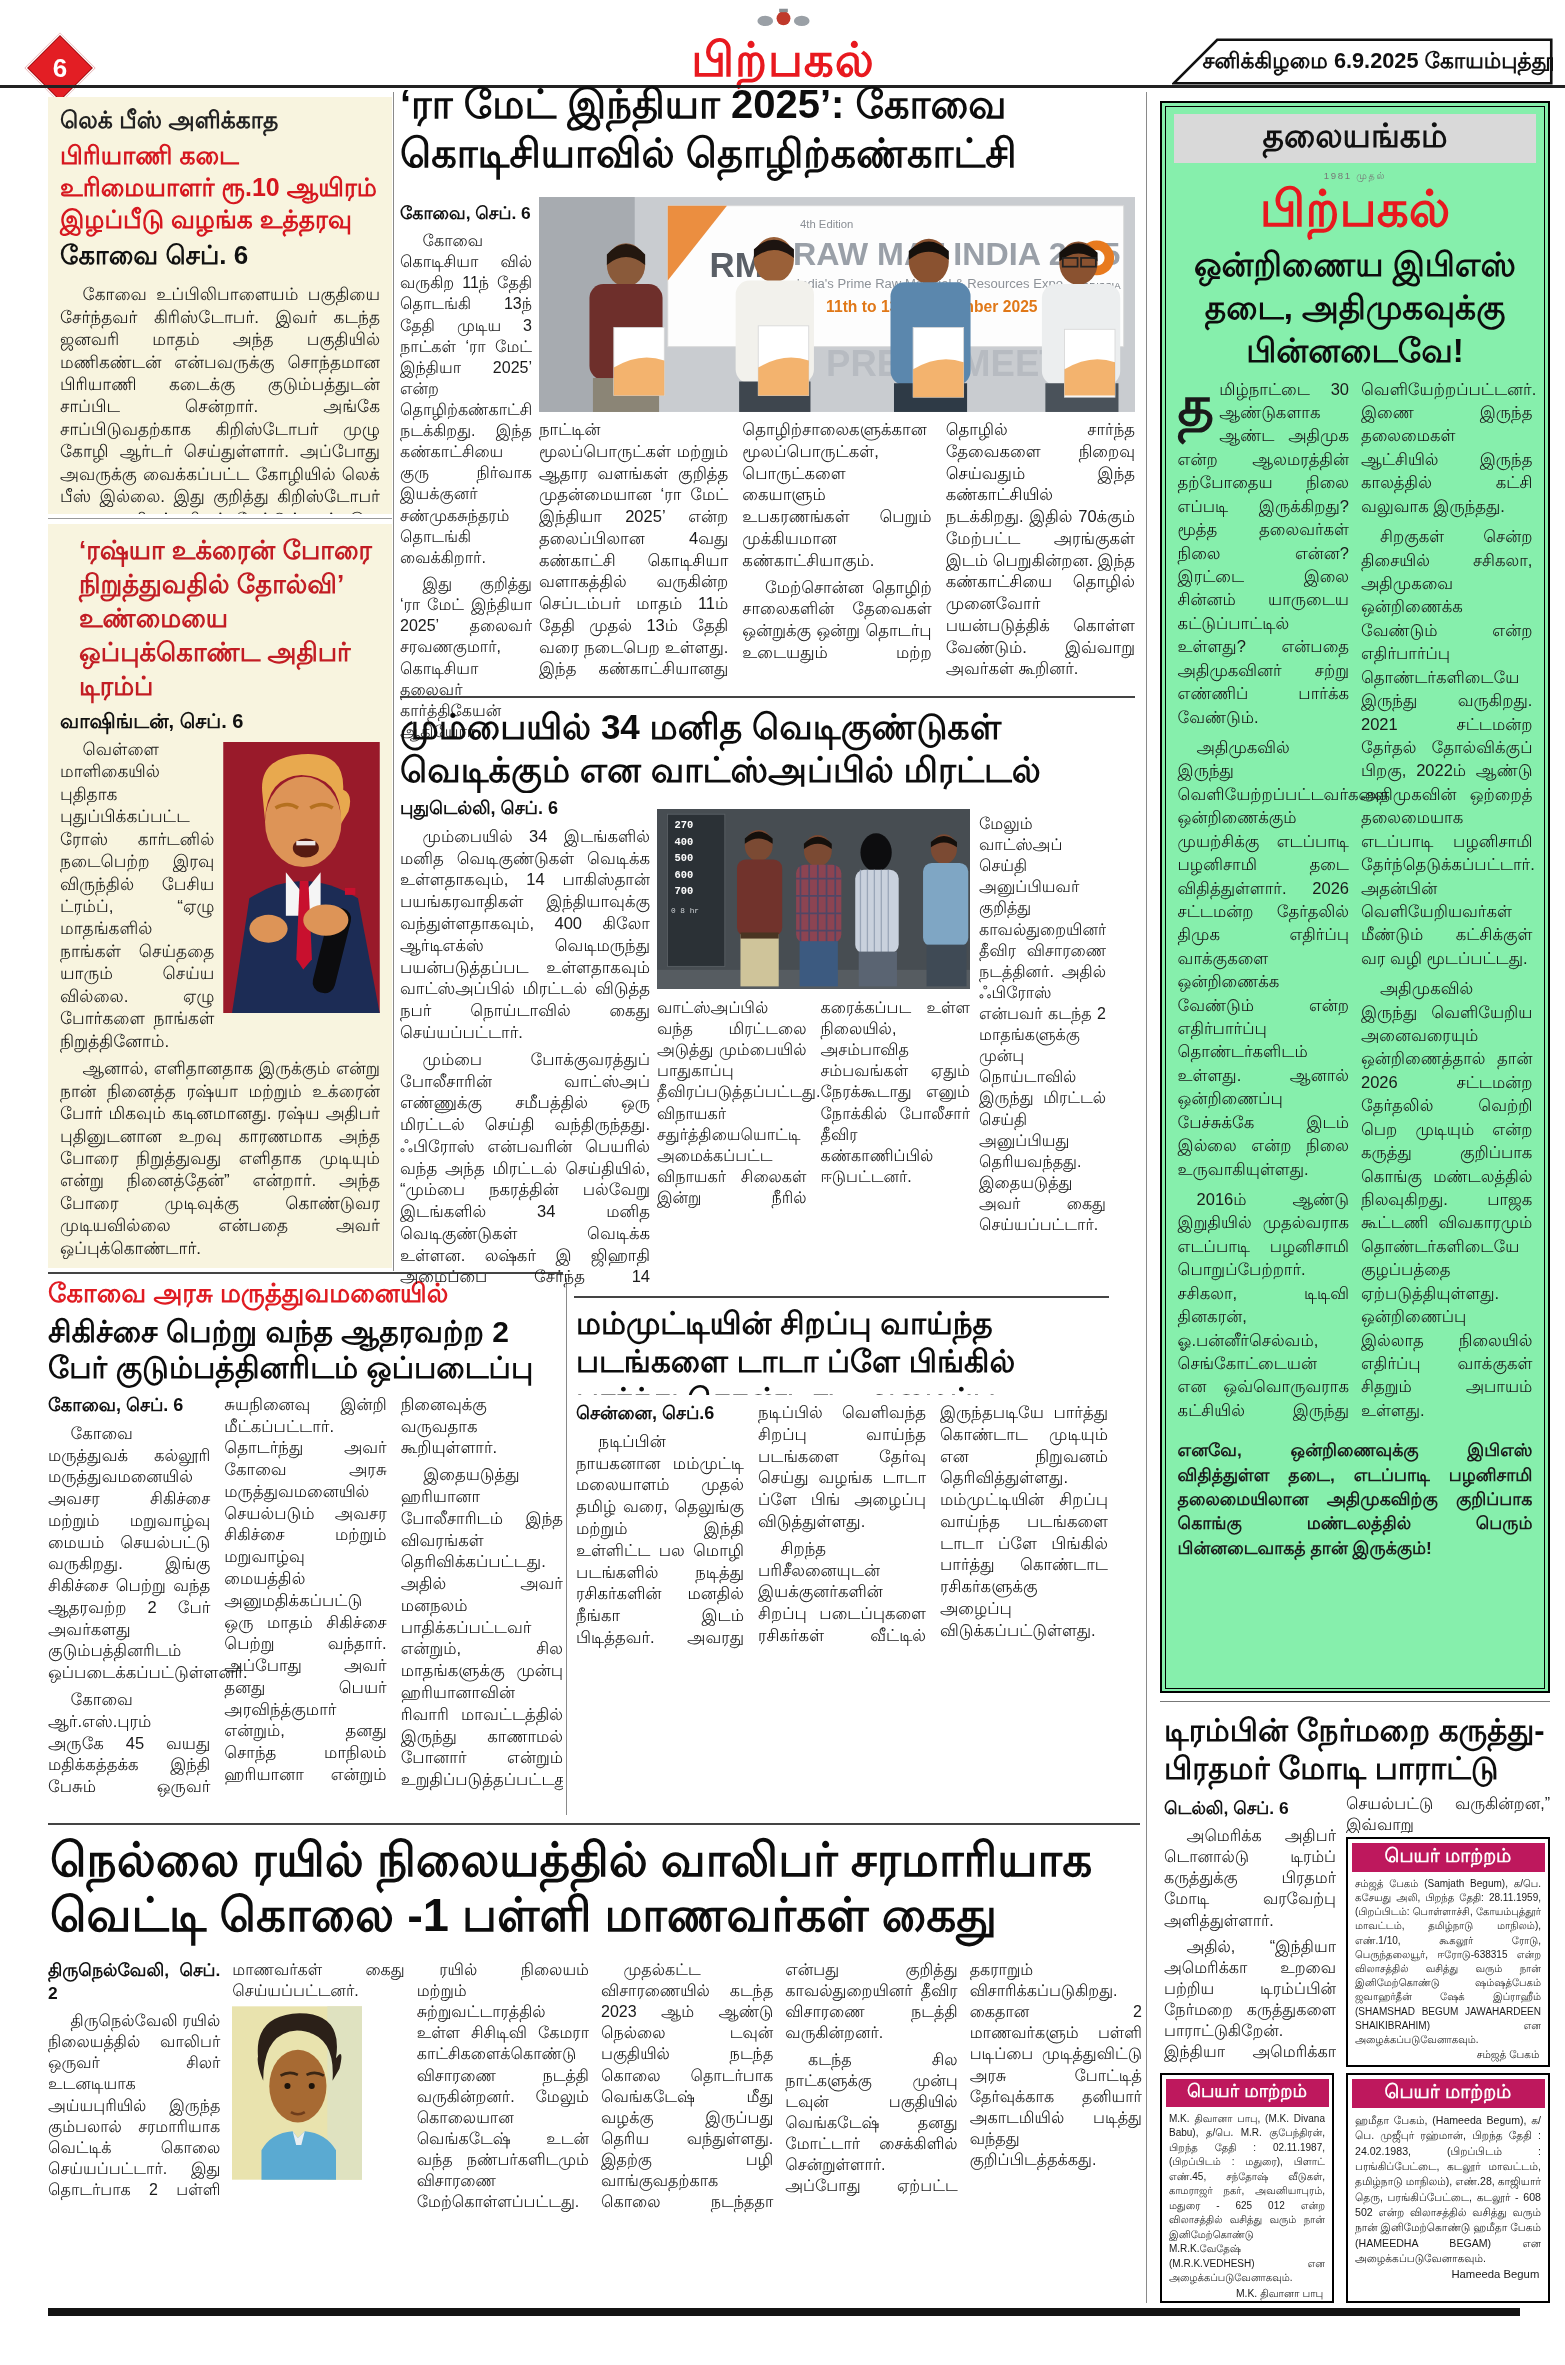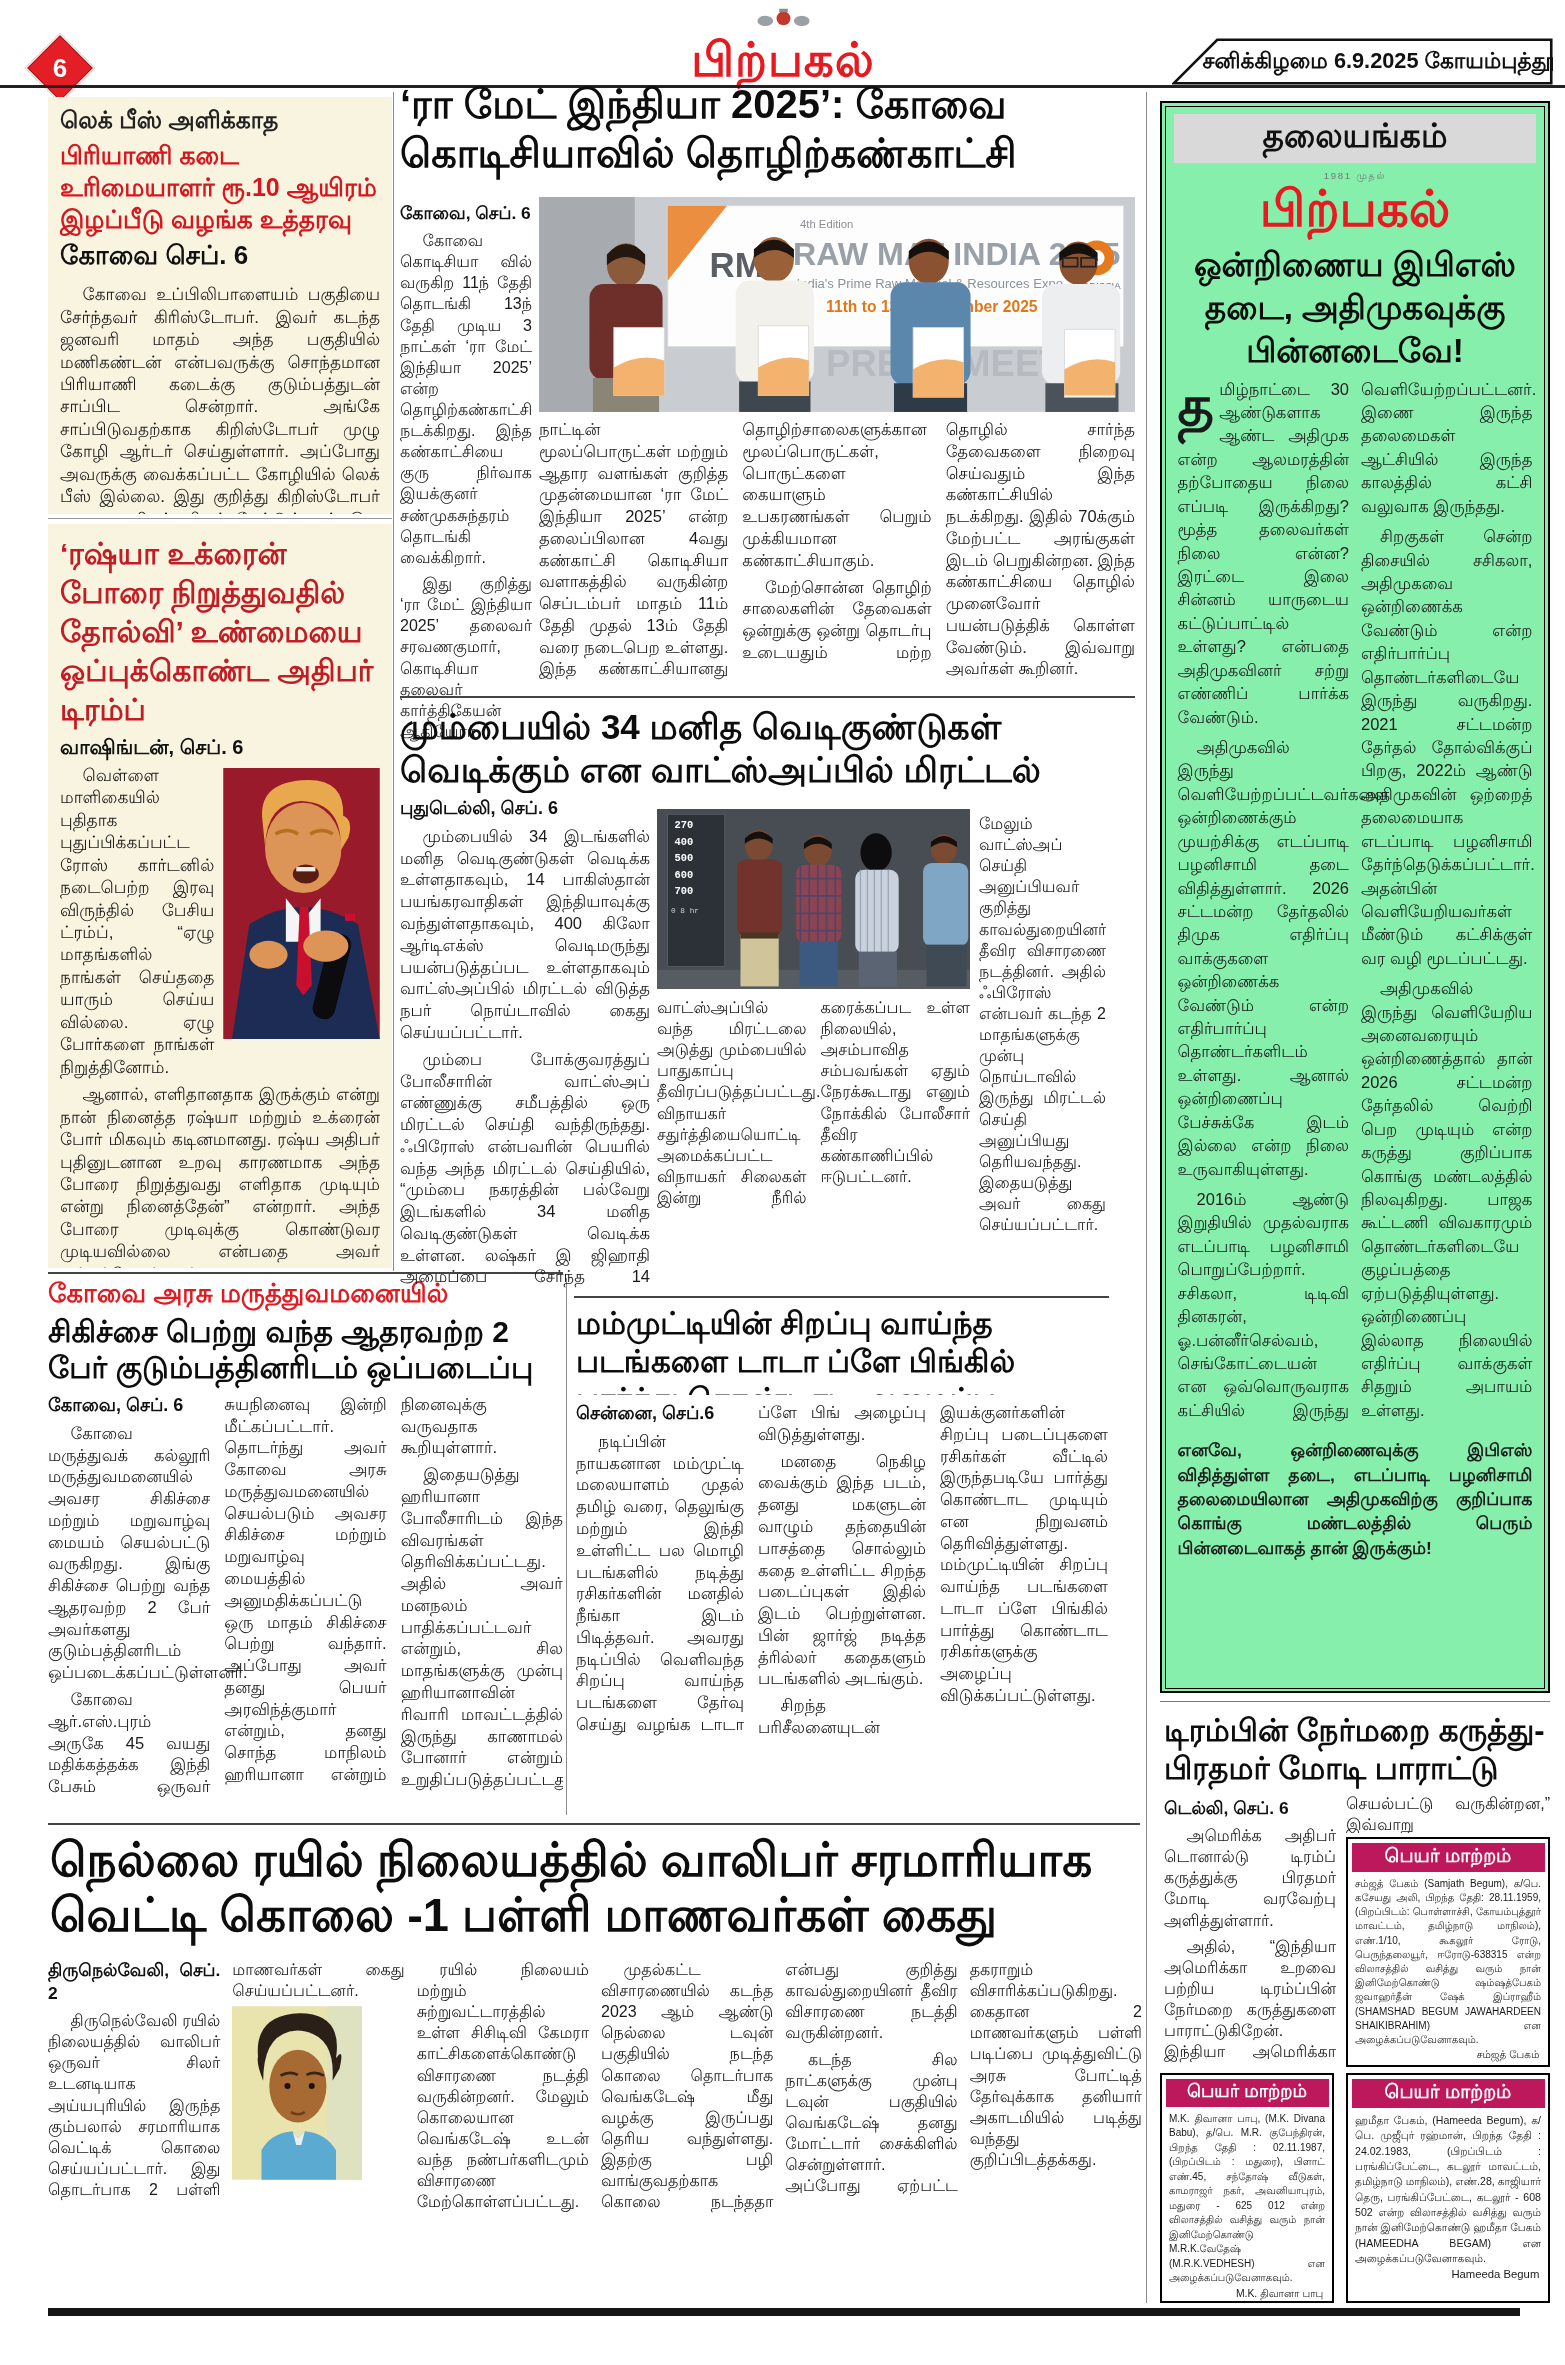--- a/index.html
+++ b/index.html
@@ -79,21 +79,21 @@
     <div class="dateline" style="font-size:26px;margin-bottom:10px;">கோவை செப். 6</div>
     <div class="bodytext" style="font-size:17px;">
       <p>கோவை உப்பிலிபாளையம் பகுதியை சேர்ந்தவர் கிரிஸ்டோபர். இவர் கடந்த ஜனவரி மாதம் அந்த பகுதியில் மணிகண்டன் என்பவருக்கு சொந்தமான பிரியாணி கடைக்கு குடும்பத்துடன் சாப்பிட சென்றார். அங்கே சாப்பிடுவதற்காக கிறிஸ்டோபர் முழு கோழி ஆர்டர் செய்துள்ளார். அப்போது அவருக்கு வைக்கப்பட்ட கோழியில் லெக் பீஸ் இல்லை. இது குறித்து கிறிஸ்டோபர் கடை ஊழியர்களிடம் கேட்டுள்ளார். இது தொடர்பாக கடை ஊழியர்களுக்கும், அவருக்கும் இடையே தகராறு ஏற்பட்டுள்ளது.</p>
 
     </div>
   </div>
 
   <div class="rule-h" style="left:48px;top:518px;width:344px;height:0.9px;background:#999;"></div>
 
   <div class="abs cream clip" style="left:48px;top:524px;width:344px;height:744px;padding:10.4px 12px;box-sizing:border-box;">
-    <div class="headline-dkred" style="font-size:30px;margin-bottom:7px;">‘ரஷ்யா உக்ரைன் போரை நிறுத்துவதில் தோல்வி’ உண்மையை ஒப்புக்கொண்ட அதிபர் டிரம்ப்</div>
+    <div class="headline-dkred" style="font-size:26px;margin-bottom:7px;margin-left:19px;">‘ரஷ்யா உக்ரைன் போரை நிறுத்துவதில் தோல்வி’ உண்மையை ஒப்புக்கொண்ட அதிபர் டிரம்ப்</div>
     <div class="dateline" style="font-size:20px;margin-bottom:3.5px;">வாஷிங்டன், செப். 6</div>
     <div class="bodytext" style="font-size:17px;">
       <svg class="photo" style="float:right;margin:3.5px 0 5.2px 8.7px;" width="157" height="271" viewBox="0 0 180 312">
         <rect width="180" height="312" fill="#8e1726"></rect>
         <rect width="180" height="312" fill="#b01f33" opacity="0.35"></rect>
         <path d="M45 60 Q40 18 90 14 Q140 10 138 55 Q150 60 144 80 L135 95 Q138 40 90 38 Q50 40 48 90 Z" fill="#e8a94e"></path>
         <ellipse cx="92" cy="92" rx="44" ry="52" fill="#dd9457"></ellipse>
         <path d="M60 76 q14 -8 26 0" stroke="#b5701f" stroke-width="4" fill="none"></path>
         <path d="M100 76 q14 -8 26 0" stroke="#b5701f" stroke-width="4" fill="none"></path>
         <ellipse cx="95" cy="122" rx="15" ry="11" fill="#571c12"></ellipse>
@@ -238,21 +238,20 @@
   </div>
   <div class="abs clip bodytext" style="left:979px;top:813px;width:127px;height:475px;font-size:16px;">
     <p class="nofirst">மேலும் வாட்ஸ்அப் செய்தி அனுப்பியவர் குறித்து காவல்துறையினர் தீவிர விசாரணை நடத்தினர். அதில் ஃபிரோஸ் என்பவர் கடந்த 2 மாதங்களுக்கு முன்பு நொய்டாவில் இருந்து மிரட்டல் செய்தி அனுப்பியது தெரியவந்தது. இதையடுத்து அவர் கைது செய்யப்பட்டார்.</p>
   </div>
 
   <div class="rule-h" style="left:574px;top:1296px;width:535px;height:1.7px;background:#444;"></div>
   <div class="abs headline-blk clip" style="left:576px;top:1305px;width:532px;height:90px;font-size:31px;">மம்முட்டியின் சிறப்பு வாய்ந்த படங்களை டாடா ப்ளே பிங்கில் பார்த்து கொண்டாட அழைப்பு</div>
   <div class="abs clip bodytext cols" style="left:576px;top:1402px;width:532px;height:412px;font-size:16.5px;column-count:3;">
     <p class="nofirst dateline" style="font-size:18px;">சென்னை, செப்.6</p>
     <p>நடிப்பின் நாயகனான மம்முட்டி மலையாளம் முதல் தமிழ் வரை, தெலுங்கு மற்றும் இந்தி உள்ளிட்ட பல மொழி படங்களில் நடித்து ரசிகர்களின் மனதில் நீங்கா இடம் பிடித்தவர். அவரது நடிப்பில் வெளிவந்த சிறப்பு வாய்ந்த படங்களை தேர்வு செய்து வழங்க டாடா ப்ளே பிங் அழைப்பு விடுத்துள்ளது.</p>
-    <p>மனதை நெகிழ வைக்கும் இந்த படம், தனது மகளுடன் வாழும் தந்தையின் பாசத்தை சொல்லும் கதை உள்ளிட்ட சிறந்த படைப்புகள் இதில் இடம் பெற்றுள்ளன. பின் ஜார்ஜ் நடித்த த்ரில்லர் கதைகளும் படங்களில் அடங்கும்.</p>
     <p>சிறந்த பரிசீலனையுடன் இயக்குனர்களின் சிறப்பு படைப்புகளை ரசிகர்கள் வீட்டில் இருந்தபடியே பார்த்து கொண்டாட முடியும் என நிறுவனம் தெரிவித்துள்ளது. மம்முட்டியின் சிறப்பு வாய்ந்த படங்களை டாடா ப்ளே பிங்கில் பார்த்து கொண்டாட ரசிகர்களுக்கு அழைப்பு விடுக்கப்பட்டுள்ளது.</p>
   </div>
 
   <div class="rule-h" style="left:48px;top:1823px;width:1092px;height:1.7px;background:#444;"></div>
   <div class="abs headline-blk clip" style="left:50px;top:1832px;width:1078px;height:118px;font-size:47px;line-height:1.18;">நெல்லை ரயில் நிலையத்தில் வாலிபர் சரமாரியாக வெட்டி கொலை -1 பள்ளி மாணவர்கள் கைது</div>
   <div class="abs clip bodytext" style="left:48px;top:1959px;width:1094px;height:344px;font-size:16px;column-count:6;column-gap:12px;">
     <p class="nofirst dateline" style="font-size:17.4px;">திருநெல்வேலி, செப். 2</p>
     <p>திருநெல்வேலி ரயில் நிலையத்தில் வாலிபர் ஒருவர் சிலர் உடனடியாக அய்யபுரியில் இருந்த கும்பலால் சரமாரியாக வெட்டிக் கொலை செய்யப்பட்டார். இது தொடர்பாக 2 பள்ளி மாணவர்கள் கைது செய்யப்பட்டனர்.</p>
     <svg class="photo" width="130" height="174" viewBox="0 0 150 200" style="margin:3.5px 0;">
       <rect width="150" height="200" fill="#e9e3ae"></rect>

